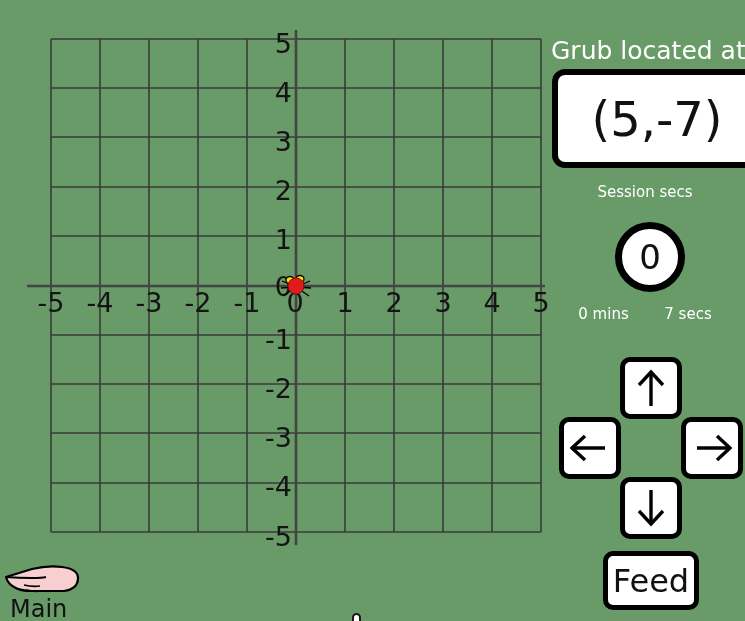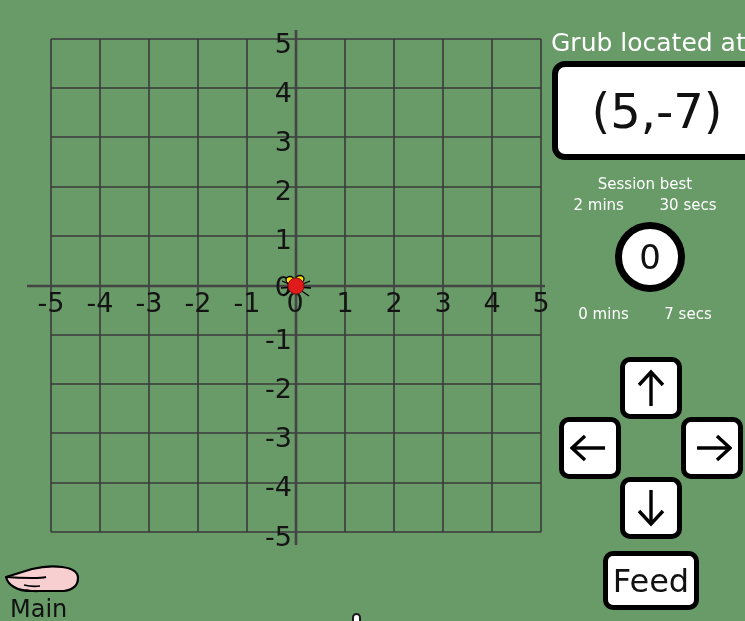--- a/index.html
+++ b/index.html
@@ -47,21 +47,21 @@
   #grub {
     position: absolute;
     width: 34px;
     height: 30px;
     transform: translate(-50%, -50%);
   }
 
   
   #right-panel {
     position: absolute;
-    left: 545px; top: 4px;
+    left: 545px; top: 12px;
     width: 200px;
     height: 529px;
   }
 
   #panel-title {
     position: absolute;
     left: 6px;
     top: 24px;
     font-size: 25px;
     color: #ffffff;
@@ -293,29 +293,22 @@
 </div>
 
 <div id="right-panel">
 
   <div id="panel-title">Grub located at</div>
 
   <div id="coord-box">
     <span id="coord-value">(5,-7)</span>
   </div>
 
-  <div class="small-white" id="session-best-label">Session best</div>
-
-  <div class="small-white" id="session-best-time">
-    <span class="time-split">2</span>
-    <span class="time-split">mins</span>
-    <span class="time-gap"></span>
-    <span class="time-split">30</span>
-    <span class="time-split">secs</span>
-  </div>
+  <div class="small-white" id="session-best-label">Session secs</div>
+
 </div>
 
 <div id="timer-circle">
   <span id="timer-count">0</span>
 </div>
 
 <div class="small-white" id="current-time" style="left:545px;">
   <span class="time-split">0</span>
   <span class="time-split">mins</span>
   <span class="time-gap"></span>

